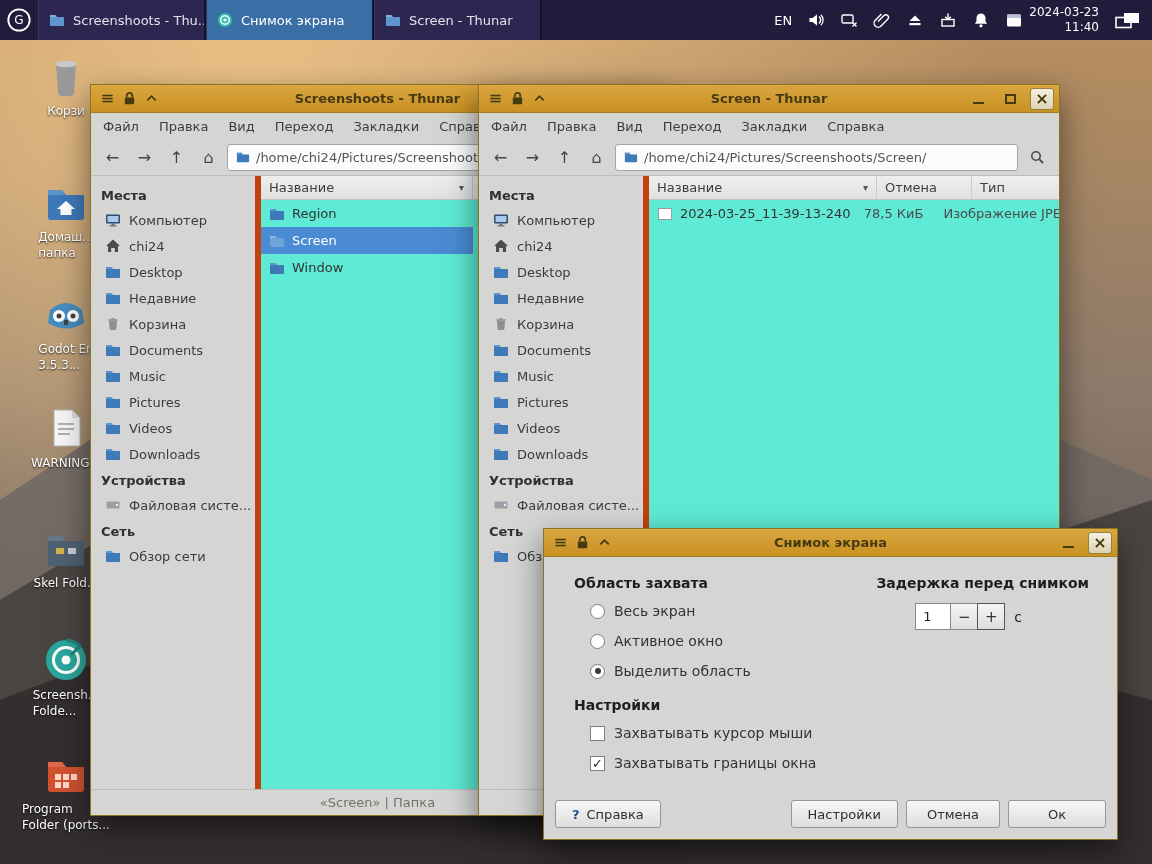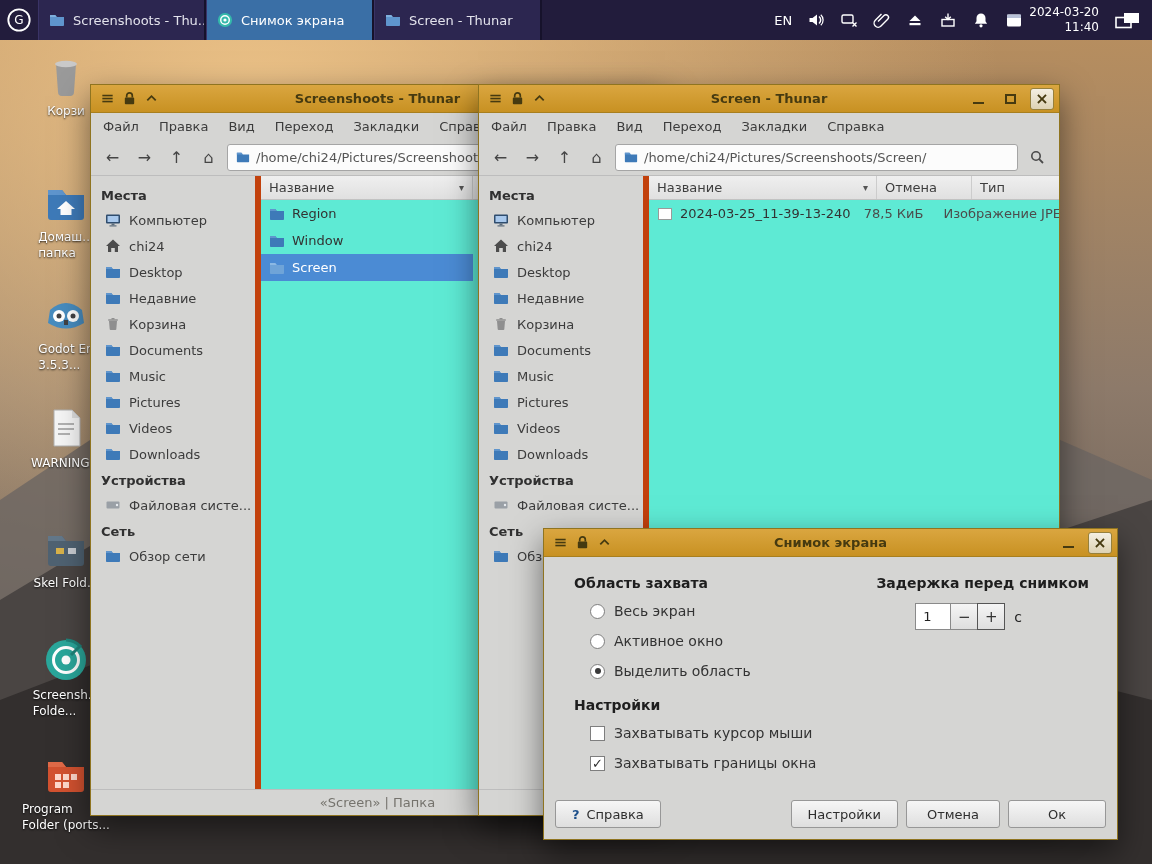--- a/index.html
+++ b/index.html
@@ -360,35 +360,35 @@
           <div class="frow">
             <span class="cell-name" style="width:212px">
                 <svg class="fi" viewBox="0 0 16 16">
                   <path d="M1 3h5.2l1.6 2H15v8.2c0 .5-.4.8-.8.8H1.8c-.5 0-.8-.3-.8-.8V3z" fill="#3e7ab8"></path>
                   <path d="M1 3h5.2l1.6 2H1V3z" fill="#5f95cd"></path>
                 </svg>
                 <span>Region</span>
               </span>
           </div>
           <div class="frow">
+            <span class="cell-name selected" style="width:212px">
+                <svg class="fi" viewBox="0 0 16 16">
+                  <path d="M1 3h5.2l1.6 2H15v8.2c0 .5-.4.8-.8.8H1.8c-.5 0-.8-.3-.8-.8V3z" fill="#6fa4d8"></path>
+                  <path d="M1 3h5.2l1.6 2H1V3z" fill="#8cb9e4"></path>
+                </svg>
+                <span>Screen</span>
+              </span>
+          </div>
+          <div class="frow">
             <span class="cell-name" style="width:212px">
                 <svg class="fi" viewBox="0 0 16 16">
                   <path d="M1 3h5.2l1.6 2H15v8.2c0 .5-.4.8-.8.8H1.8c-.5 0-.8-.3-.8-.8V3z" fill="#3e7ab8"></path>
                   <path d="M1 3h5.2l1.6 2H1V3z" fill="#5f95cd"></path>
                 </svg>
                 <span>Window</span>
-              </span>
-          </div>
-          <div class="frow">
-            <span class="cell-name selected" style="width:212px">
-                <svg class="fi" viewBox="0 0 16 16">
-                  <path d="M1 3h5.2l1.6 2H15v8.2c0 .5-.4.8-.8.8H1.8c-.5 0-.8-.3-.8-.8V3z" fill="#6fa4d8"></path>
-                  <path d="M1 3h5.2l1.6 2H1V3z" fill="#8cb9e4"></path>
-                </svg>
-                <span>Screen</span>
               </span>
           </div>
         </div>
       </div>
     </div>
     <div class="statusbar">
         <span>«Screen»  |  Папка</span>
       </div>
   </div>
 
@@ -720,21 +720,21 @@
       <svg class="ti" viewBox="0 0 18 18">
           <path d="M9 2.5a4.5 4.5 0 0 1 4.5 4.5v3.2l1.6 2.6H2.9l1.6-2.6V7A4.5 4.5 0 0 1 9 2.5z" fill="#fff"></path>
           <circle cx="9" cy="14.8" r="1.6" fill="#fff"></circle>
         </svg>
       <span class="clock">
         <svg class="ti" viewBox="0 0 18 18">
             <rect x="2" y="3.5" width="14" height="12" rx="1.5" fill="#fff"></rect>
             <rect x="2" y="3.5" width="14" height="3.5" fill="#b9c2d8"></rect>
           </svg>
         <span class="dt">
-          <span class="date">2024-03-20</span>
+          <span class="date">2024-03-23</span>
           <span class="time">11:40</span>
         </span>
       </span>
       <svg class="wsi" viewBox="0 0 27 19">
           <rect x="10" y="2" width="15" height="10" fill="#fff"></rect>
           <rect x="2" y="6.5" width="15" height="10" fill="none" stroke="#fff" stroke-width="1.6"></rect>
         </svg>
     </div>
   </div>
 

